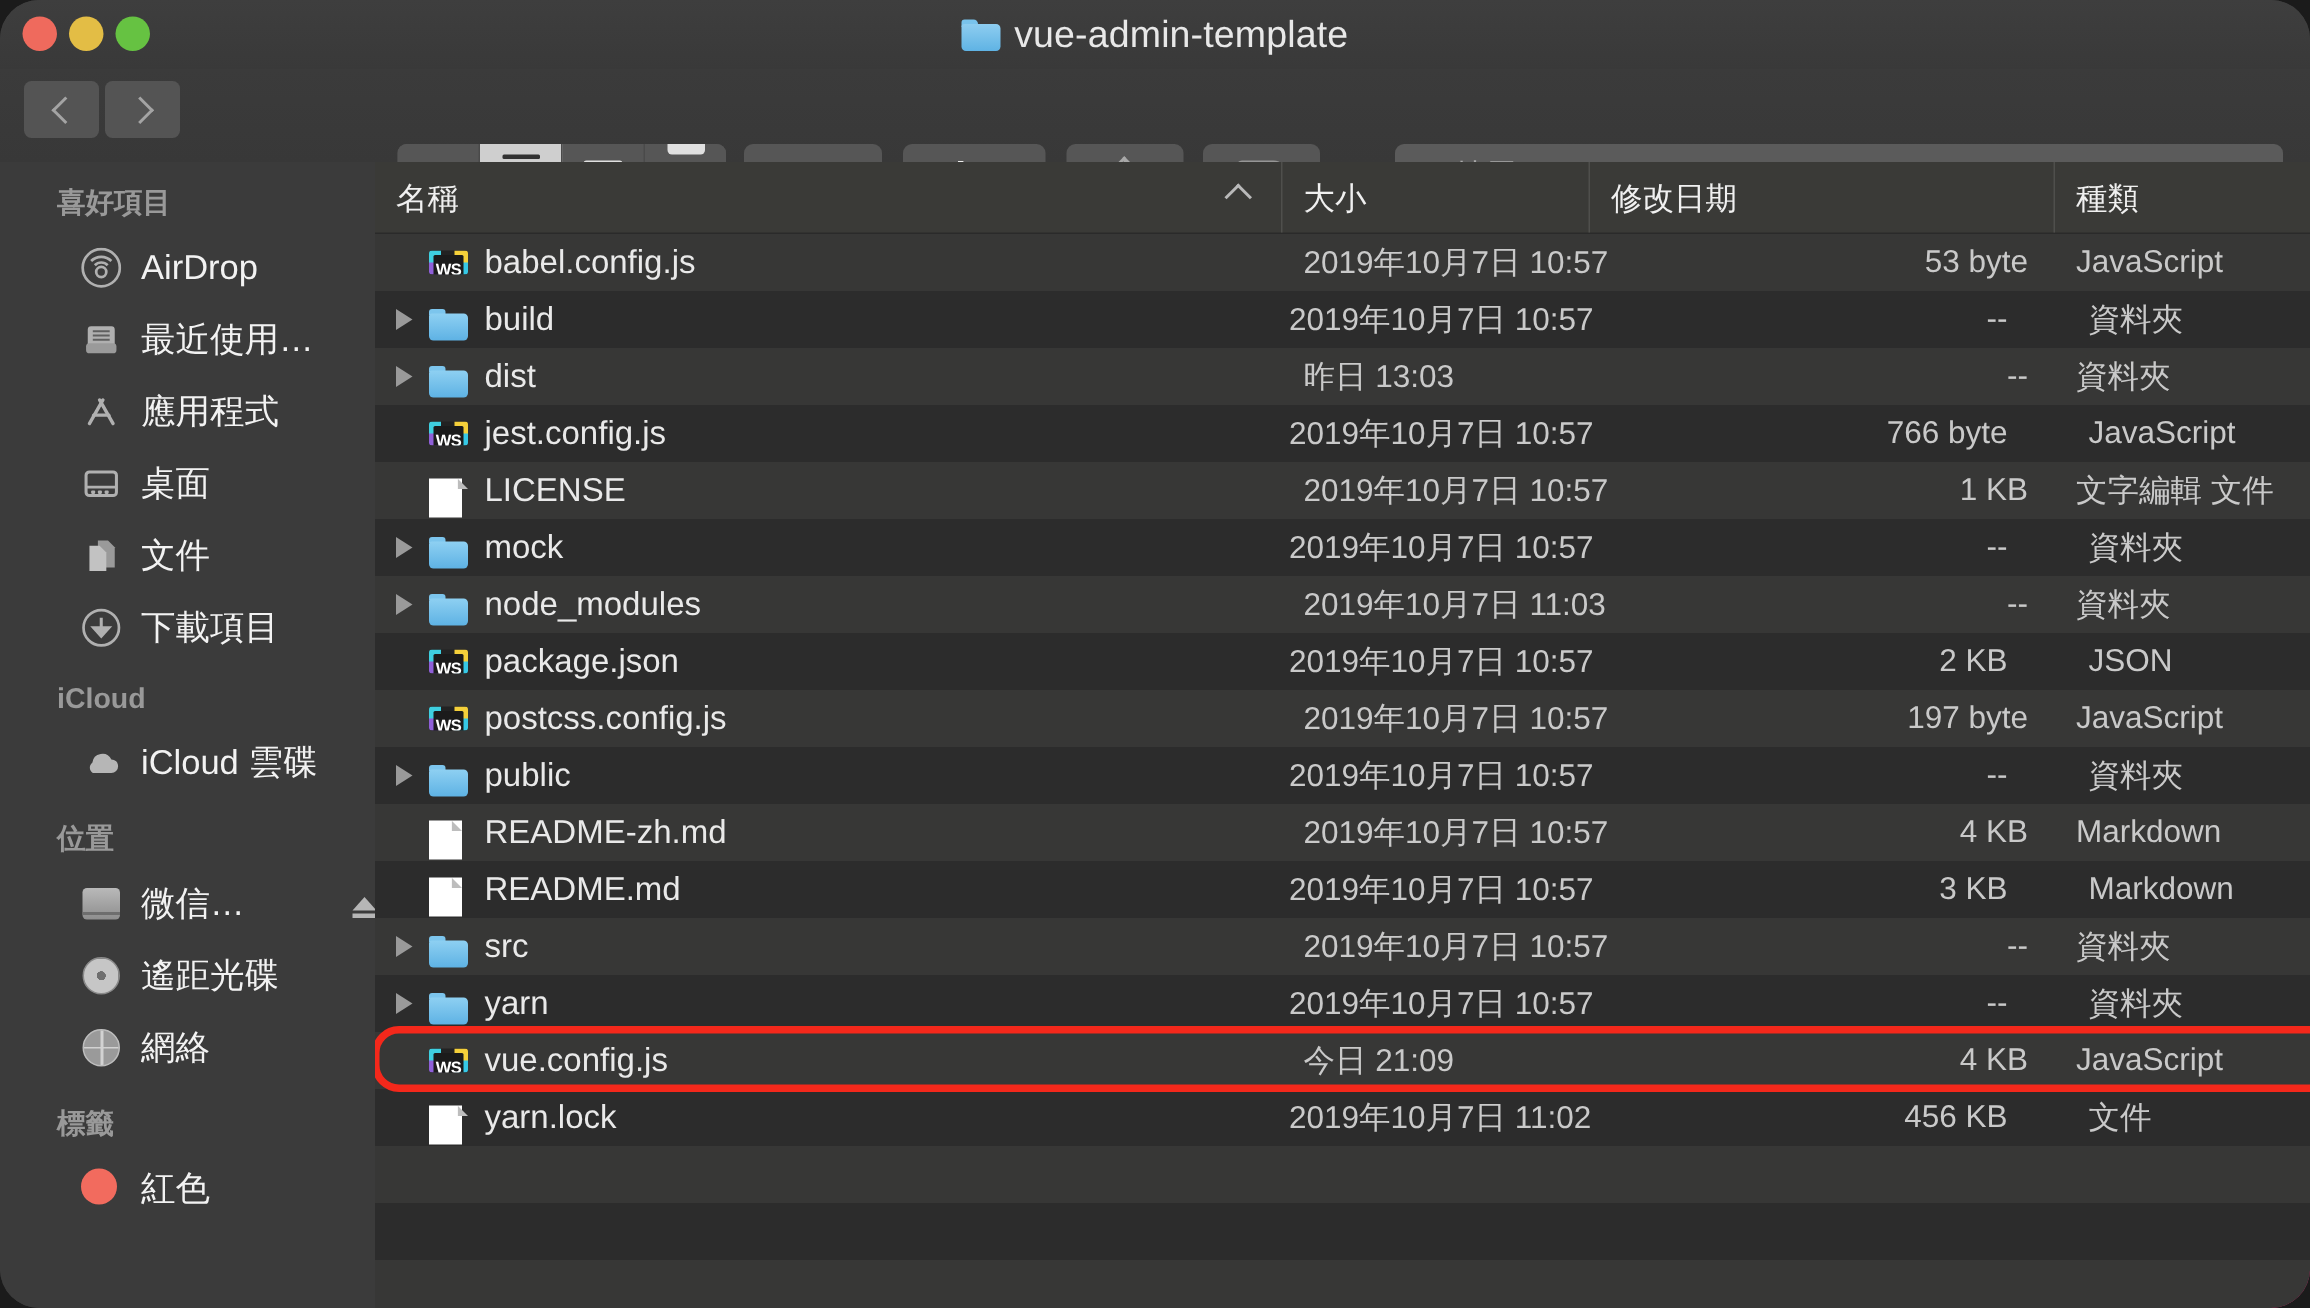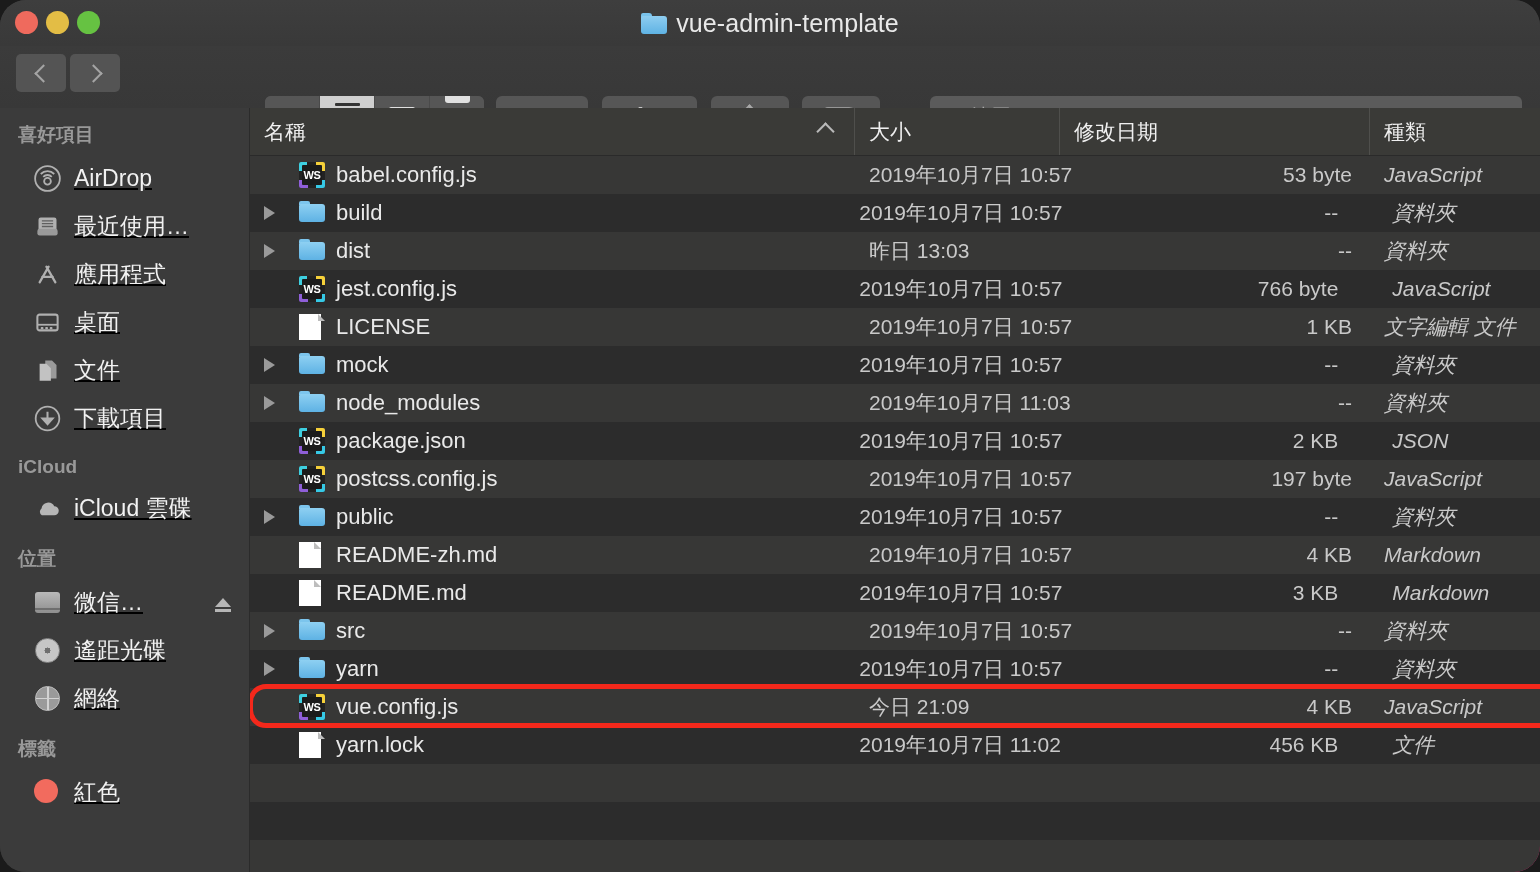--- a/index.html
+++ b/index.html
@@ -252,35 +252,35 @@
 
   
   .sidebar {
     position: absolute;
     left: 0; top: 108px;
     width: 249px;
     height: 764px;
     background: #3b3b3b;
     border-right: 1px solid #2b2b2b;
     overflow: hidden;
+    padding-left: 20px;
   }
   .sb-header {
     color: #999999;
     font-size: 19px;
     padding: 14px 0 6px 18px;
     font-weight: bold;
   }
   .sb-item {
     height: 48px;
     display: flex;
     align-items: center;
     padding-left: 34px;
     gap: 13px;
     position: relative;
-    text-decoration: underline;
   }
   .sb-label {
     color: #f2f2f2;
     font-size: 23px;
     white-space: nowrap;
   }
   .sb-ico {
     width: 27px; height: 27px;
     flex: none;
     position: relative;
@@ -371,35 +371,35 @@
     justify-content: flex-start;
   }
   .twisty i {
     width: 0; height: 0;
     border-top: 7px solid transparent;
     border-bottom: 7px solid transparent;
     border-left: 11px solid #9a9a9a;
     display: block;
   }
   .fico {
-    width: 26px; height: 26px;
+    width: 26px; height: 16px;
     flex: none;
     margin-right: 11px;
-    margin-left: 13px;
+    margin-left: 0;
     position: relative;
     display: block;
   }
   .fname {
     color: #e9e9e9;
     font-size: 22px;
     white-space: nowrap;
   }
   .c-date { width: 310px; box-sizing: border-box; padding-left: 14px; color: #c9c9c9; }
   .c-size { width: 205px; box-sizing: border-box; padding-right: 18px; text-align: right; color: #c9c9c9; }
-  .c-kind { width: 170px; box-sizing: border-box; padding-left: 14px; color: #c9c9c9; white-space: nowrap; font-style: italic; }
+  .c-kind { width: 170px; box-sizing: border-box; padding-left: 14px; color: #c9c9c9; white-space: nowrap; }
 
   
   .ic-folder .tab {
     position: absolute; left: 0; top: 1px;
     width: 11px; height: 4px;
     background: #7cc5ed;
     border-radius: 2px 2px 0 0;
   }
   .ic-folder .body {
     position: absolute; left: 0; top: 4px;

